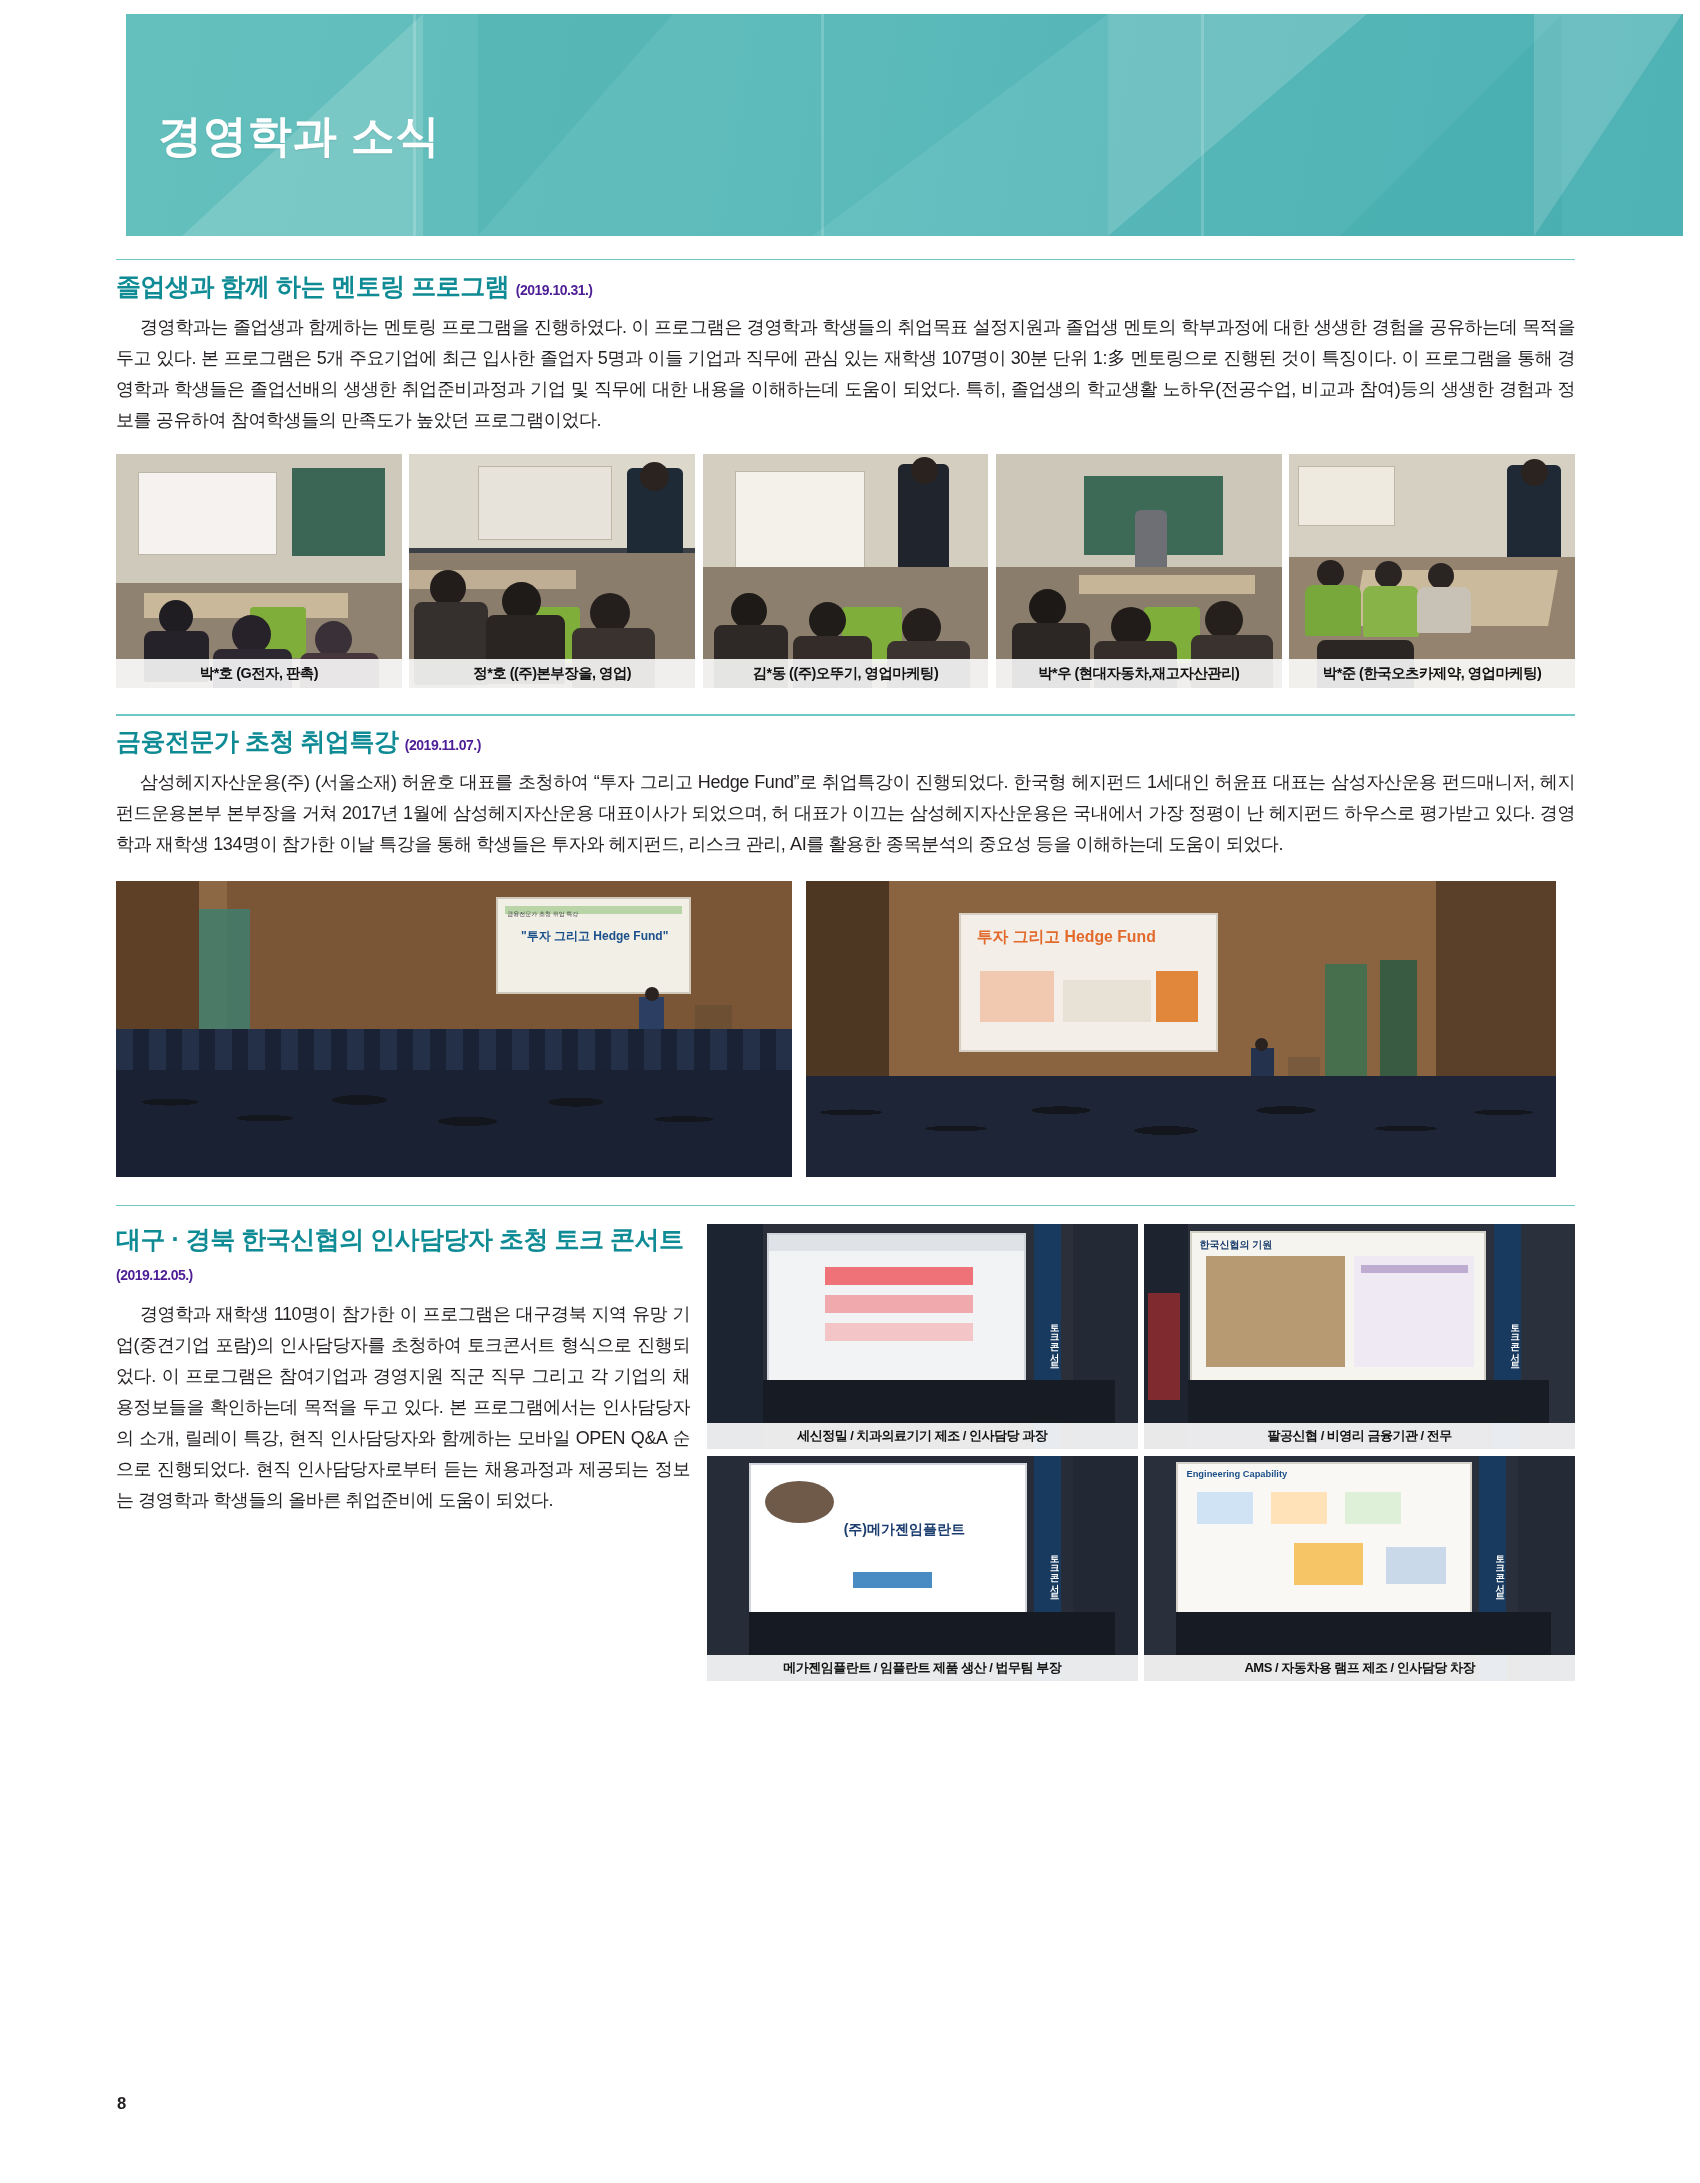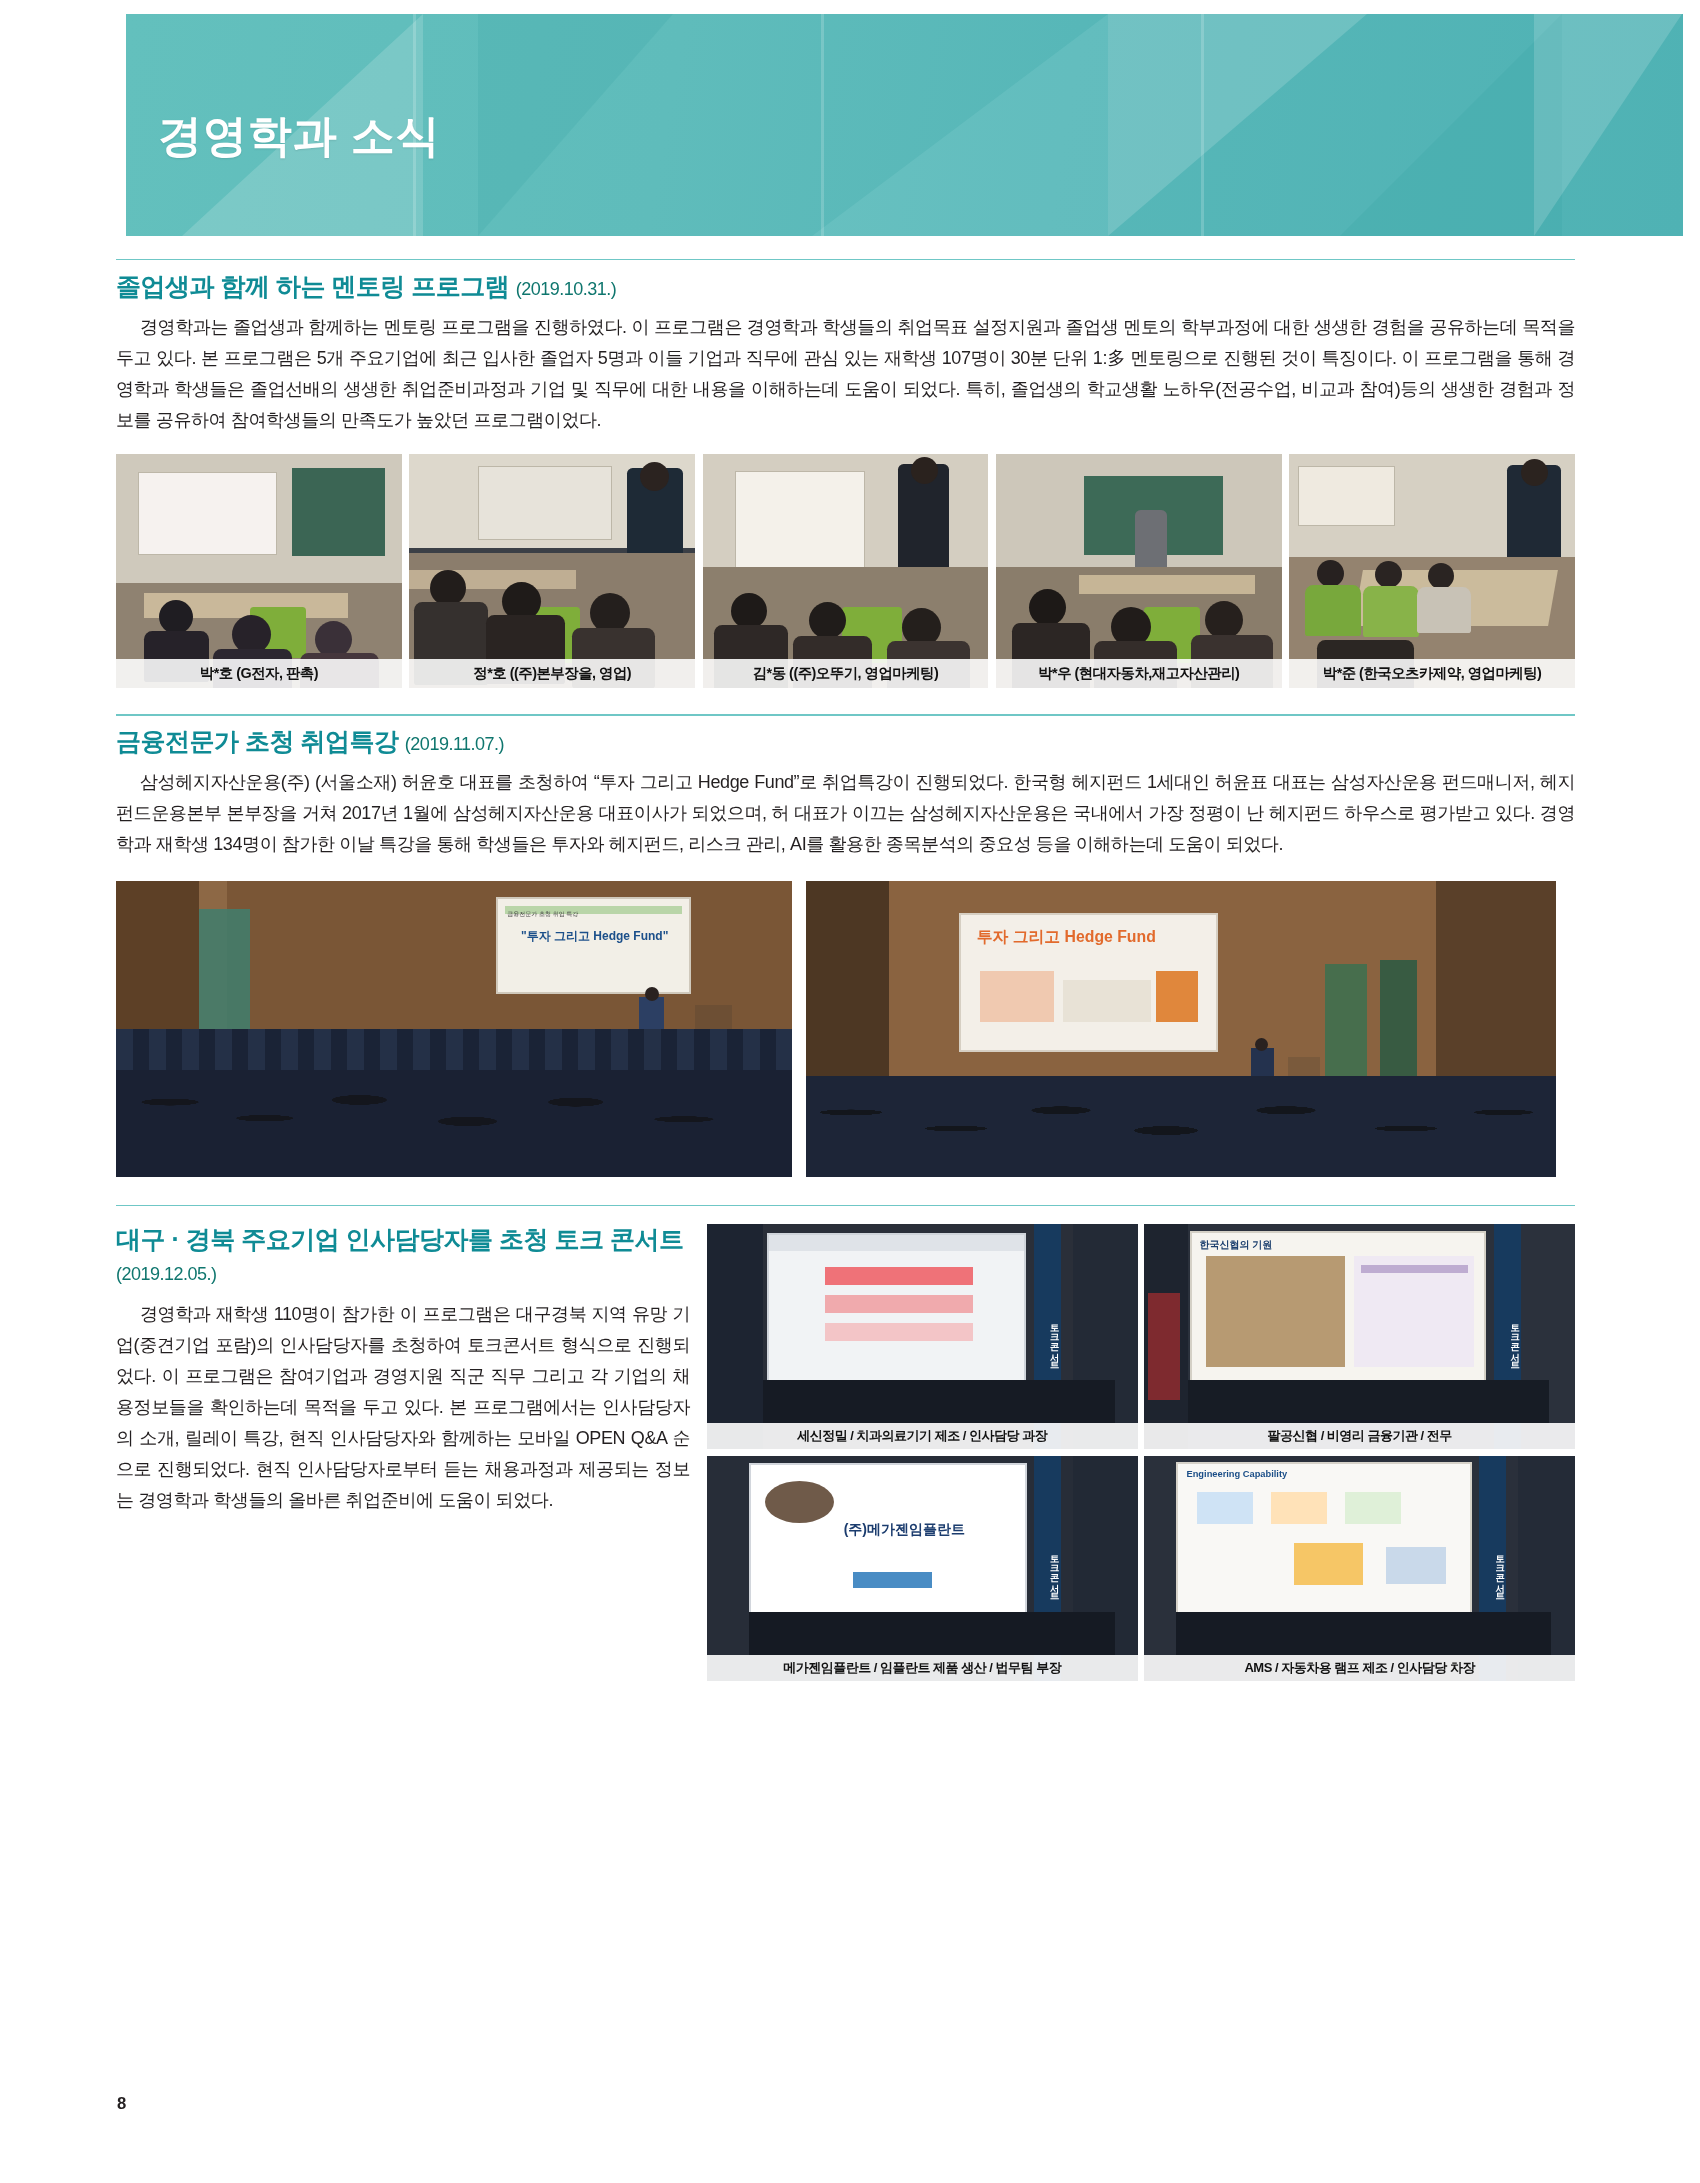--- a/index.html
+++ b/index.html
@@ -73,23 +73,23 @@
 
   .sec-title {
     font-size: 25px;
     font-weight: 700;
     color: #0f8b95;
     letter-spacing: -0.5px;
     margin: 0 0 3.7px 0;
     line-height: 1.25;
   }
   .sec-title .date {
-    font-size: 18px;
-    font-weight: 400;
-    color: #0f766e;
+    font-size: 14px;
+    font-weight: 700;
+    color: #4c1d95;
     letter-spacing: -0.5px;
   }
 
   .body-text {
     font-size: 18px;
     line-height: 1.72;
     color: #231f20;
     text-align: justify;
     letter-spacing: -0.4px;
     margin: 10.2px 0 0 0;
@@ -395,21 +395,21 @@
 
       </div>
     </div>
 
     <div style="margin-top:28px;">
       <div class="rule"></div>
       <div class="sec3">
 
         <div class="sec3-left">
           <div class="sec-title">
-            <span>대구 · 경북 주요기업 인사담당자를 초청 토크 콘서트</span>
+            <span>대구 · 경북 한국신협의 인사담당자 초청 토크 콘서트</span>
             <span class="date">(2019.12.05.)</span>
           </div>
           <p class="body-text" style="margin-top:12px;"><span class="indent"></span><span>경영학과 재학생 110명이 참가한 이 프로그램은 대구경북 지역 유망 기업(중견기업 포람)의 인사담당자를 초청하여 토크콘서트 형식으로 진행되었다. 이 프로그램은 참여기업과 경영지원 직군 직무 그리고 각 기업의 채용정보들을 확인하는데 목적을 두고 있다. 본 프로그램에서는 인사담당자의 소개, 릴레이 특강, 현직 인사담당자와 함께하는 모바일 OPEN Q&amp;A 순으로 진행되었다. 현직 인사담당자로부터 듣는 채용과정과 제공되는 정보는 경영학과 학생들의 올바른 취업준비에 도움이 되었다.</span></p>
         </div>
 
         <div class="sec3-right">
 
           <div class="grid-photo">
             <div style="position:absolute; inset:0; background:#2a2f39;"></div>
             <div style="position:absolute; left:0; top:0; width:56px; bottom:0; background:#1d2431;"></div>

